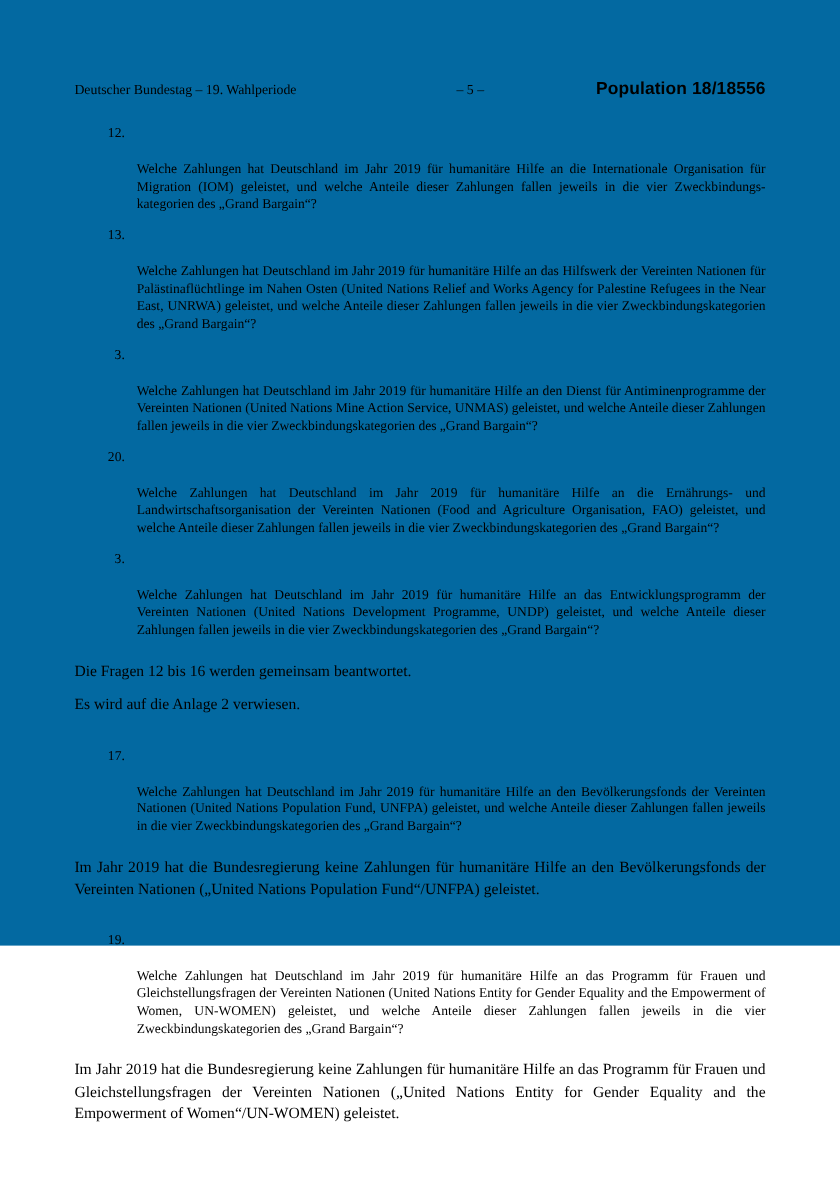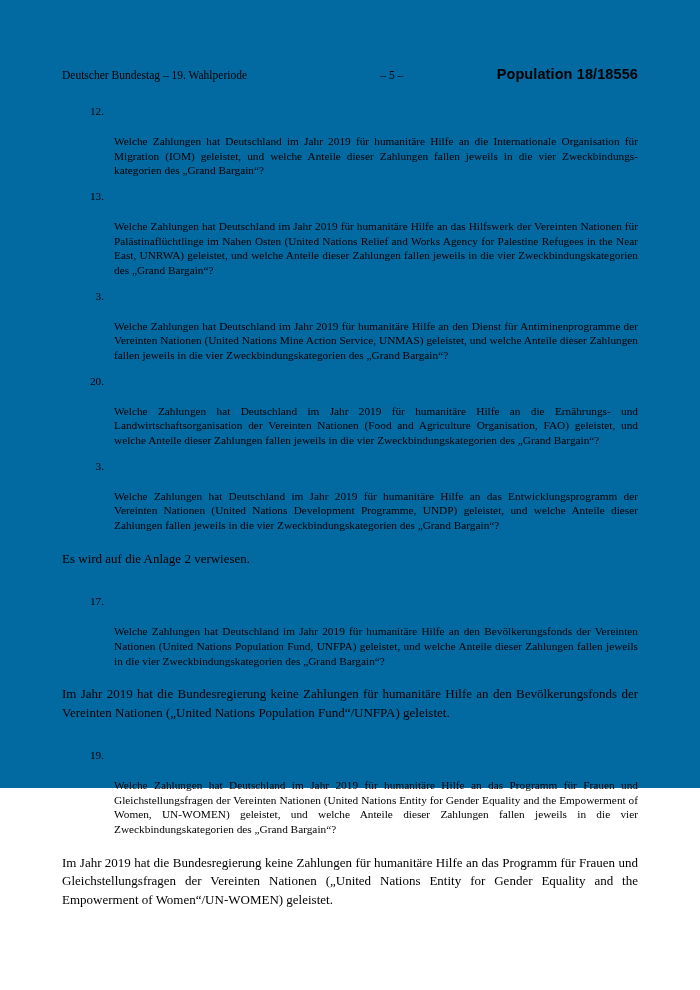--- a/index.html
+++ b/index.html
@@ -131,20 +131,21 @@
         <div class="q-text">Welche Zahlungen hat Deutschland im Jahr 2019 für humanitäre Hilfe an die Ernährungs- und Landwirtschaftsorganisation der Vereinten Nationen (Food and Agriculture Organisation, FAO) geleistet, und welche Anteile dieser Zahlungen fallen jeweils in die vier Zweckbindungskategorien des „Grand Bargain“?</div>
       </li>
       <li class="q-item">
         <div class="q-num">3.</div>
         <div class="q-text">Welche Zahlungen hat Deutschland im Jahr 2019 für humanitäre Hilfe an das Entwicklungsprogramm der Vereinten Nationen (United Nations Development Programme, UNDP) geleistet, und welche Anteile dieser Zahlungen fallen jeweils in die vier Zweckbindungskategorien des „Grand Bargain“?</div>
       </li>
     </ul>
 
     <div class="spacer-sm"></div>
 
+    <p class="para">Die Fragen 12 bis 16 werden gemeinsam beantwortet.</p>
     <p class="para">Es wird auf die Anlage 2 verwiesen.</p>
 
     <div class="spacer-md"></div>
 
     <ul class="q-list">
       <li class="q-item">
         <div class="q-num">17.</div>
         <div class="q-text">Welche Zahlungen hat Deutschland im Jahr 2019 für humanitäre Hilfe an den Bevölkerungsfonds der Vereinten Nationen (United Nations Popula­tion Fund, UNFPA) geleistet, und welche Anteile dieser Zahlungen fallen jeweils in die vier Zweckbindungskategorien des „Grand Bargain“?</div>
       </li>
     </ul>

